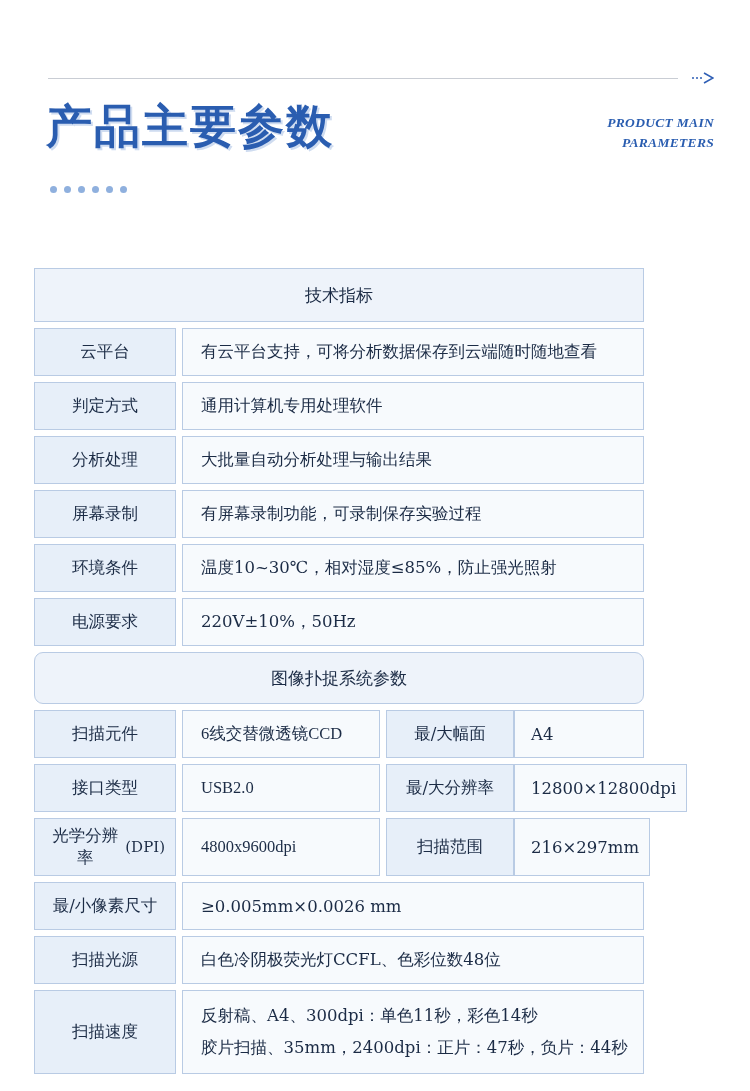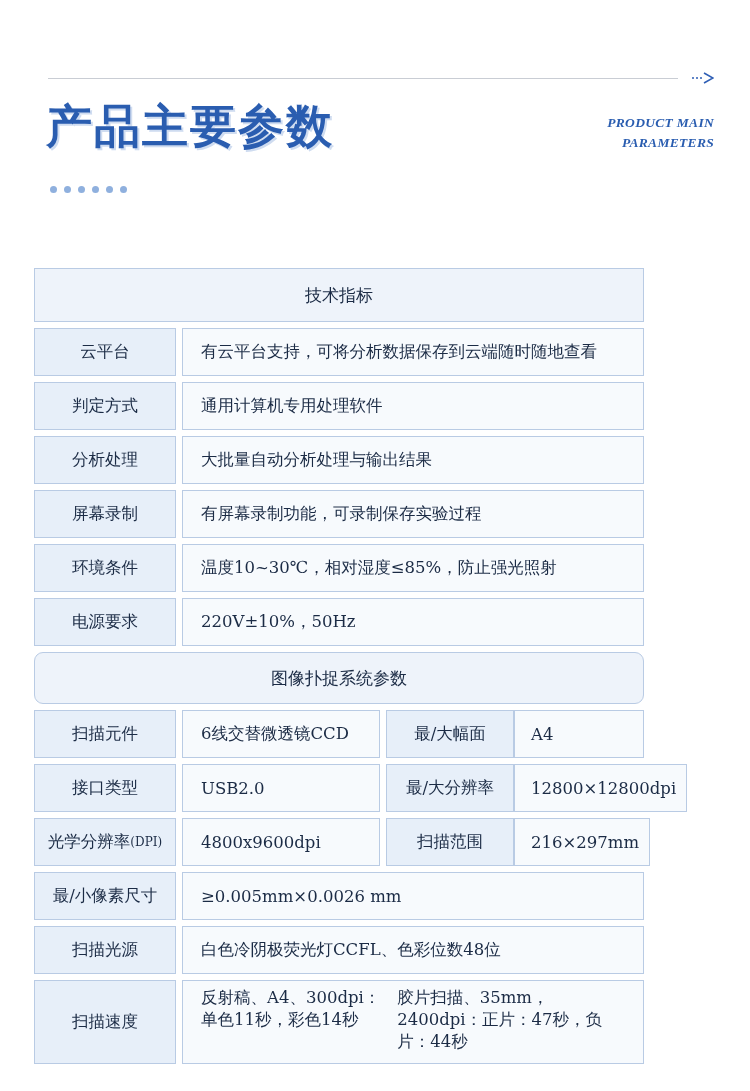--- a/index.html
+++ b/index.html
@@ -136,46 +136,48 @@
     flex: 1;
     background: #eef3fa;
     justify-content: center;
     min-height: 54px;
     font-size: 17px;
   }
   .row.split .cell.value {
     flex: 0 0 198px;
     width: 198px;
     margin-right: 6px;
+    font-family: Liberation Serif, serif;
   }
   .row.split .cell.label2 {
     width: 128px;
     flex: 0 0 128px;
     background: #e7eff9;
     justify-content: center;
     text-align: center;
   }
   .row.split .cell.value2 {
     flex: 1;
     background: #f7fafd;
     justify-content: flex-start;
     padding-left: 16px;
   }
   .cell.tall {
     min-height: 84px;
+    flex-direction: column;
     align-items: flex-start;
     justify-content: center;
     gap: 10px;
     padding-left: 18px;
   }
   .cell.tall-label {
     min-height: 84px;
   }
   .sub {
-    font-size: 12px;
+    font-size: 15px;
     vertical-align: baseline;
   }
   .line-text { display: block; }
 </style>
 </head>
 <body>
 
 <div class="header">
 
   <div class="header-rule-wrap">

